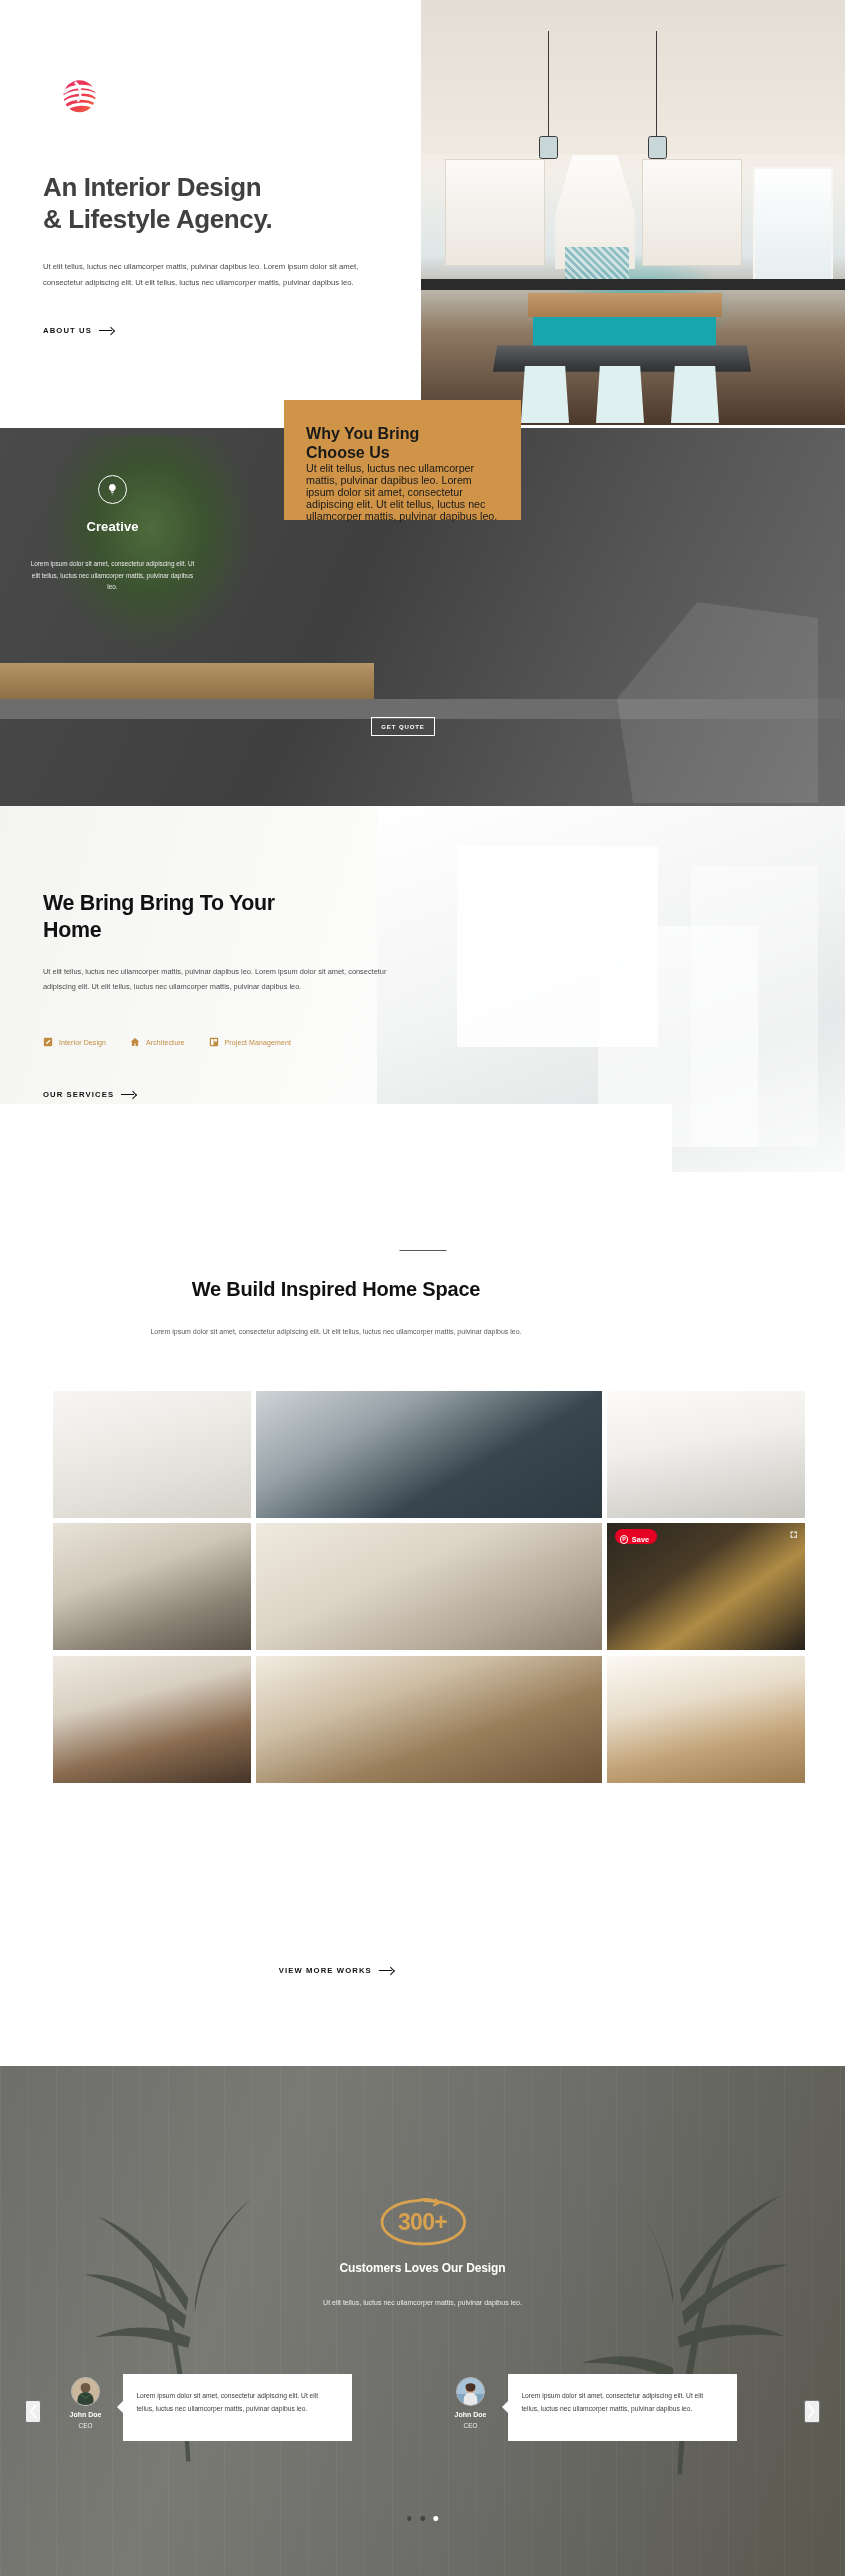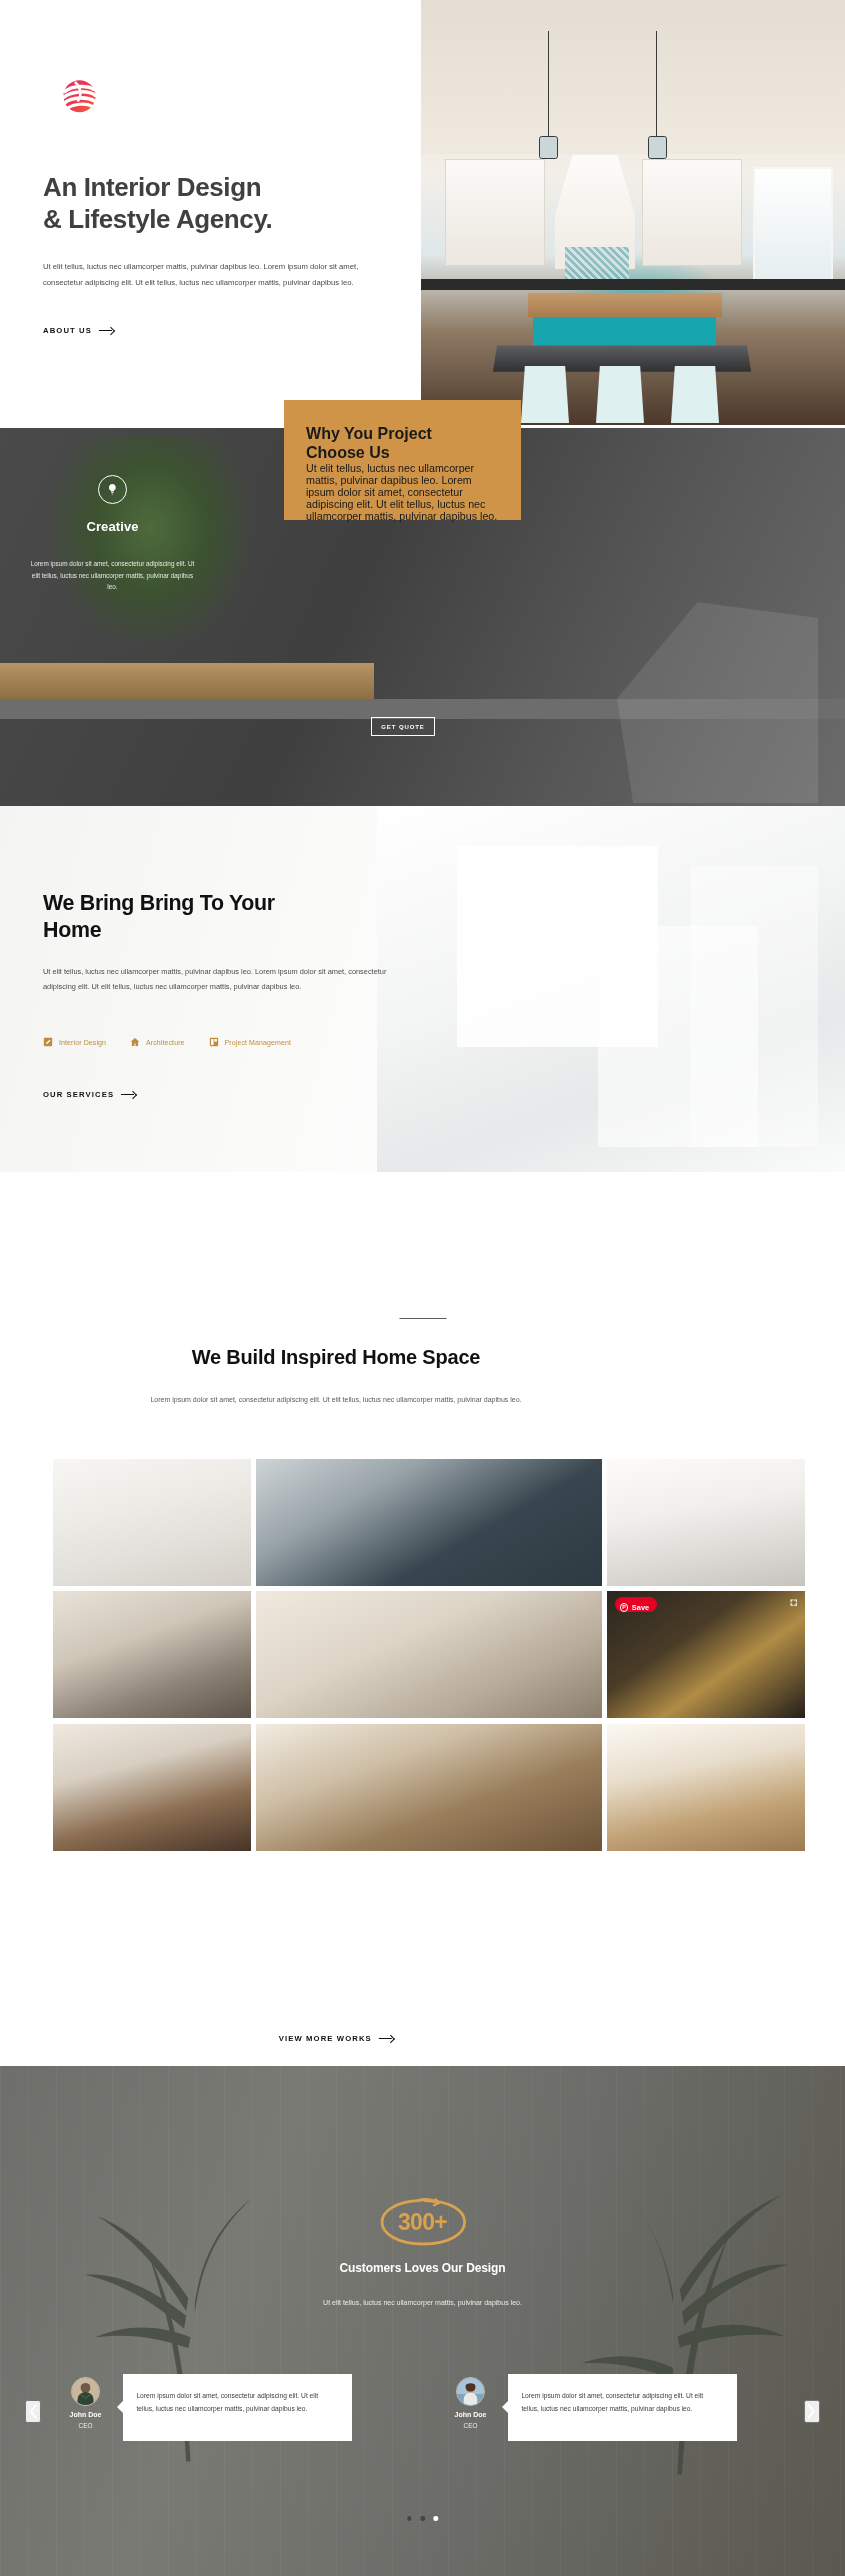--- a/index.html
+++ b/index.html
@@ -102,21 +102,21 @@
   .ideas .slab { position:absolute; background:rgba(255,255,255,.85); }
   .ideas h2 { position:absolute; left:43px; top:84px; width:361px;
     font-size:21.4px; line-height:1.25; font-weight:700; letter-spacing:-0.3px; color:#111; }
   .ideas .lead { position:absolute; left:43px; top:159px; width:371px;
     font-size:7.4px; line-height:2.0; color:#4b4b4b; }
   .ideas .tags { position:absolute; left:43px; top:231px; display:flex; gap:24px; }
   .ideas .tag { display:flex; align-items:center; gap:6px; font-size:7px; color:#c08b3f; letter-spacing:0.1px; }
   .ideas .tag svg { width:10px; height:10px; flex:0 0 10px; }
 
   
-  .works { position:absolute; left:0; top:1172px; width:672px; height:894px; background:#fff; }
+  .works { position:absolute; left:0; top:1104px; width:672px; height:894px; background:#fff; }
   .divider { position:absolute; left:423px; top:146px; width:47px; height:1.1px;
     background:#5a5a5a; transform:translateX(-50%); }
   .works h2 { position:absolute; left:0; top:174px; width:100%; text-align:center;
     font-size:20px; font-weight:700; letter-spacing:-0.2px; color:#111; }
   .works .sub { position:absolute; left:50%; transform:translateX(-50%); top:221px; width:415px;
     text-align:center; font-size:7px; line-height:1.95; color:#5a5a5a; }
 
   .grid { position:absolute; left:53px; top:287px; width:752px;
     display:grid; grid-template-columns:198px 1fr 198px; gap:5.3px 5.3px; }
   .cell { position:relative; height:127px; overflow:hidden; background:#d7d7d7; }
@@ -261,21 +261,21 @@
     </div>
     <h3>Creative</h3>
     <p>Lorem ipsum dolor sit amet, consectetur adipiscing elit. Ut elit tellus, luctus nec ullamcorper mattis, pulvinar dapibus leo.</p>
   </div>
 
 </section>
 
 <div class="orange"></div>
 <div class="orange-inner">
   <h2>
-    <span>Why You Project</span><br>
+    <span>Why You Bring</span><br>
     <span>Choose Us</span>
   </h2>
   <p>Ut elit tellus, luctus nec ullamcorper mattis, pulvinar dapibus leo. Lorem ipsum dolor sit amet, consectetur adipiscing elit. Ut elit tellus, luctus nec ullamcorper mattis, pulvinar dapibus leo.</p>
 </div>
 
 <a class="quote-btn">GET QUOTE</a>
 
 <section class="ideas">
   <div class="ph1">
     <div class="slab" style="left:80px;top:40px;width:201px;height:201px;"></div>

